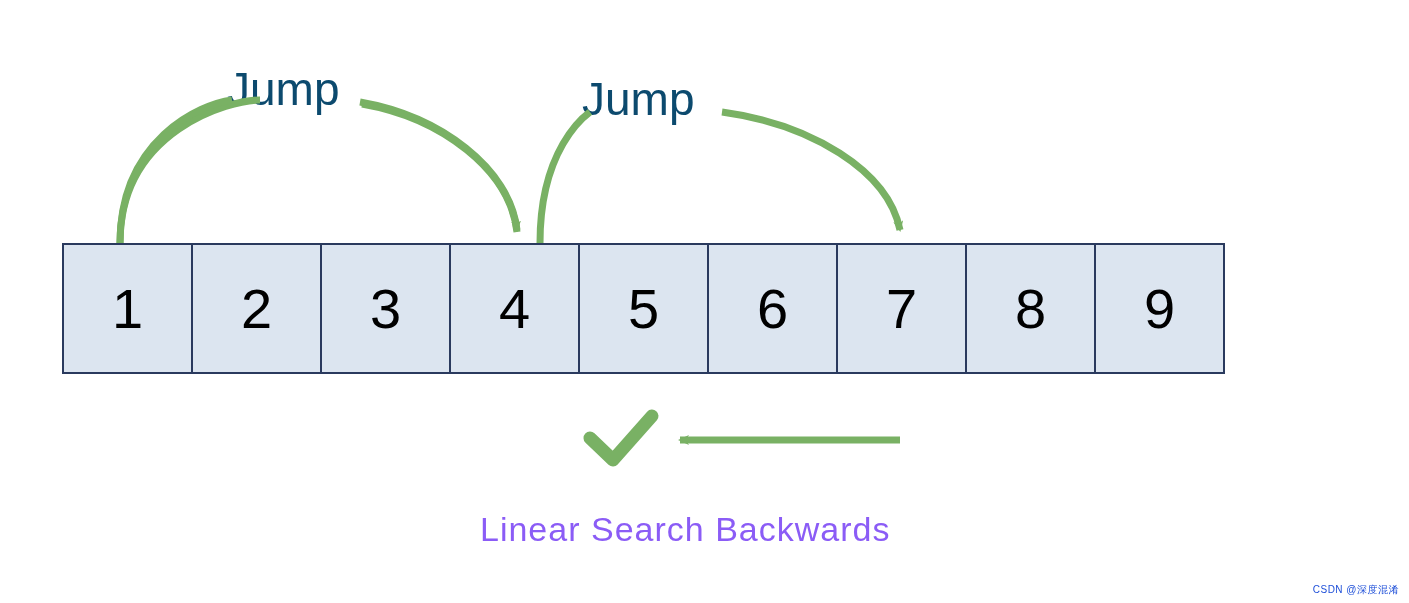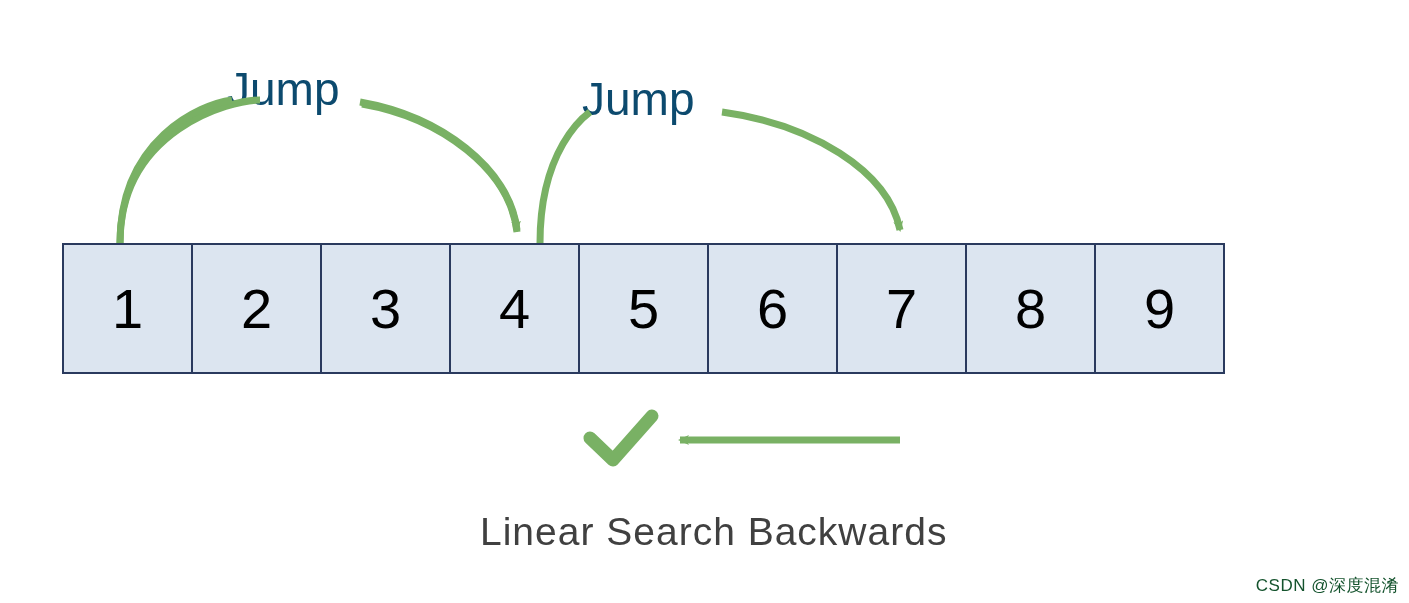--- a/index.html
+++ b/index.html
@@ -32,30 +32,30 @@
   .array-cell:first-child { margin-left: 0; }
   .jump-label {
     position: absolute;
     font-size: 46px;
     color: #0c4a6e;
   }
   .linear-label {
     position: absolute;
     left: 480px;
     top: 510px;
-    font-size: 39px;
-    color: #404040;
+    font-size: 34px;
+    color: #8b5cf6;
     letter-spacing: 1px;
   }
   .watermark {
     position: absolute;
     right: 10px;
     bottom: 6px;
-    font-size: 17px;
-    color: #14532d;
+    font-size: 10px;
+    color: #1d4ed8;
     font-family: Arial, sans-serif;
     letter-spacing: 0.5px;
   }
   svg.overlay {
     position: absolute;
     left: 0; top: 0;
     width: 1409px;
     height: 603px;
     pointer-events: none;
   }

